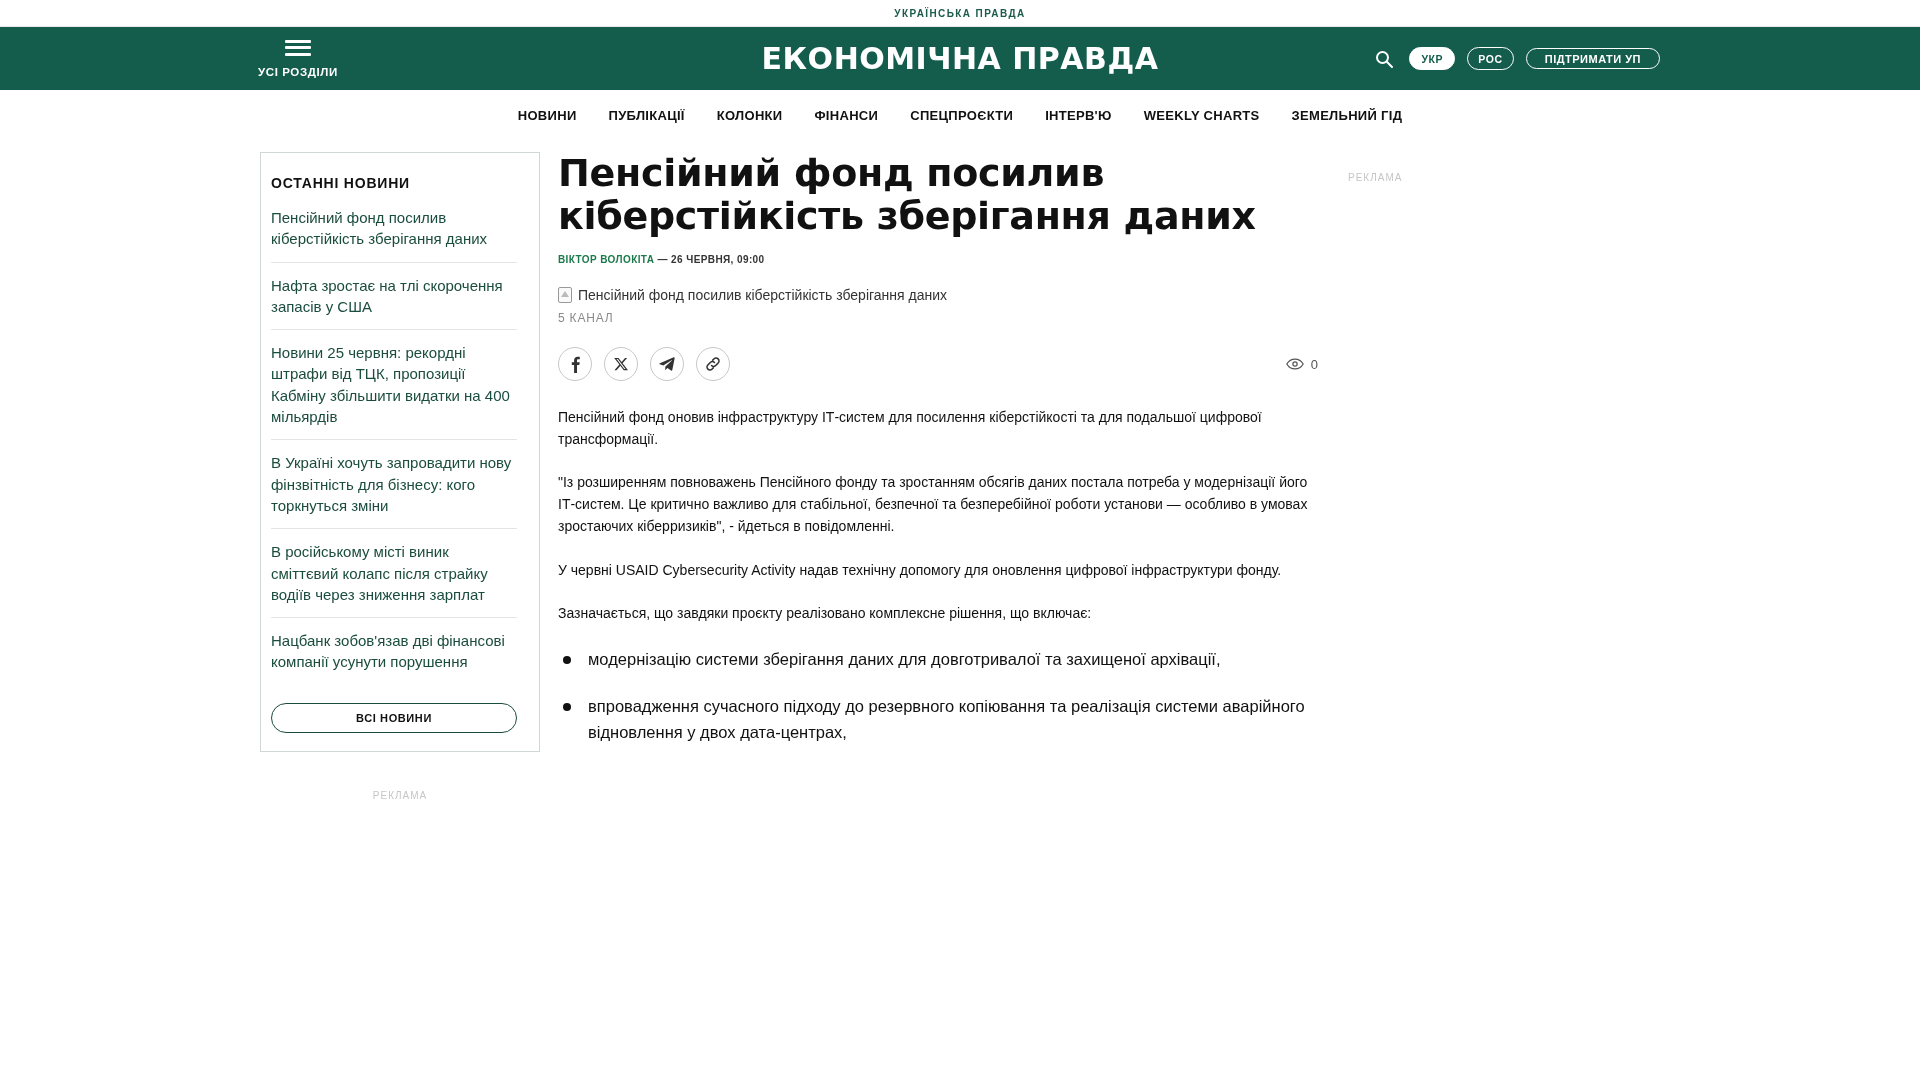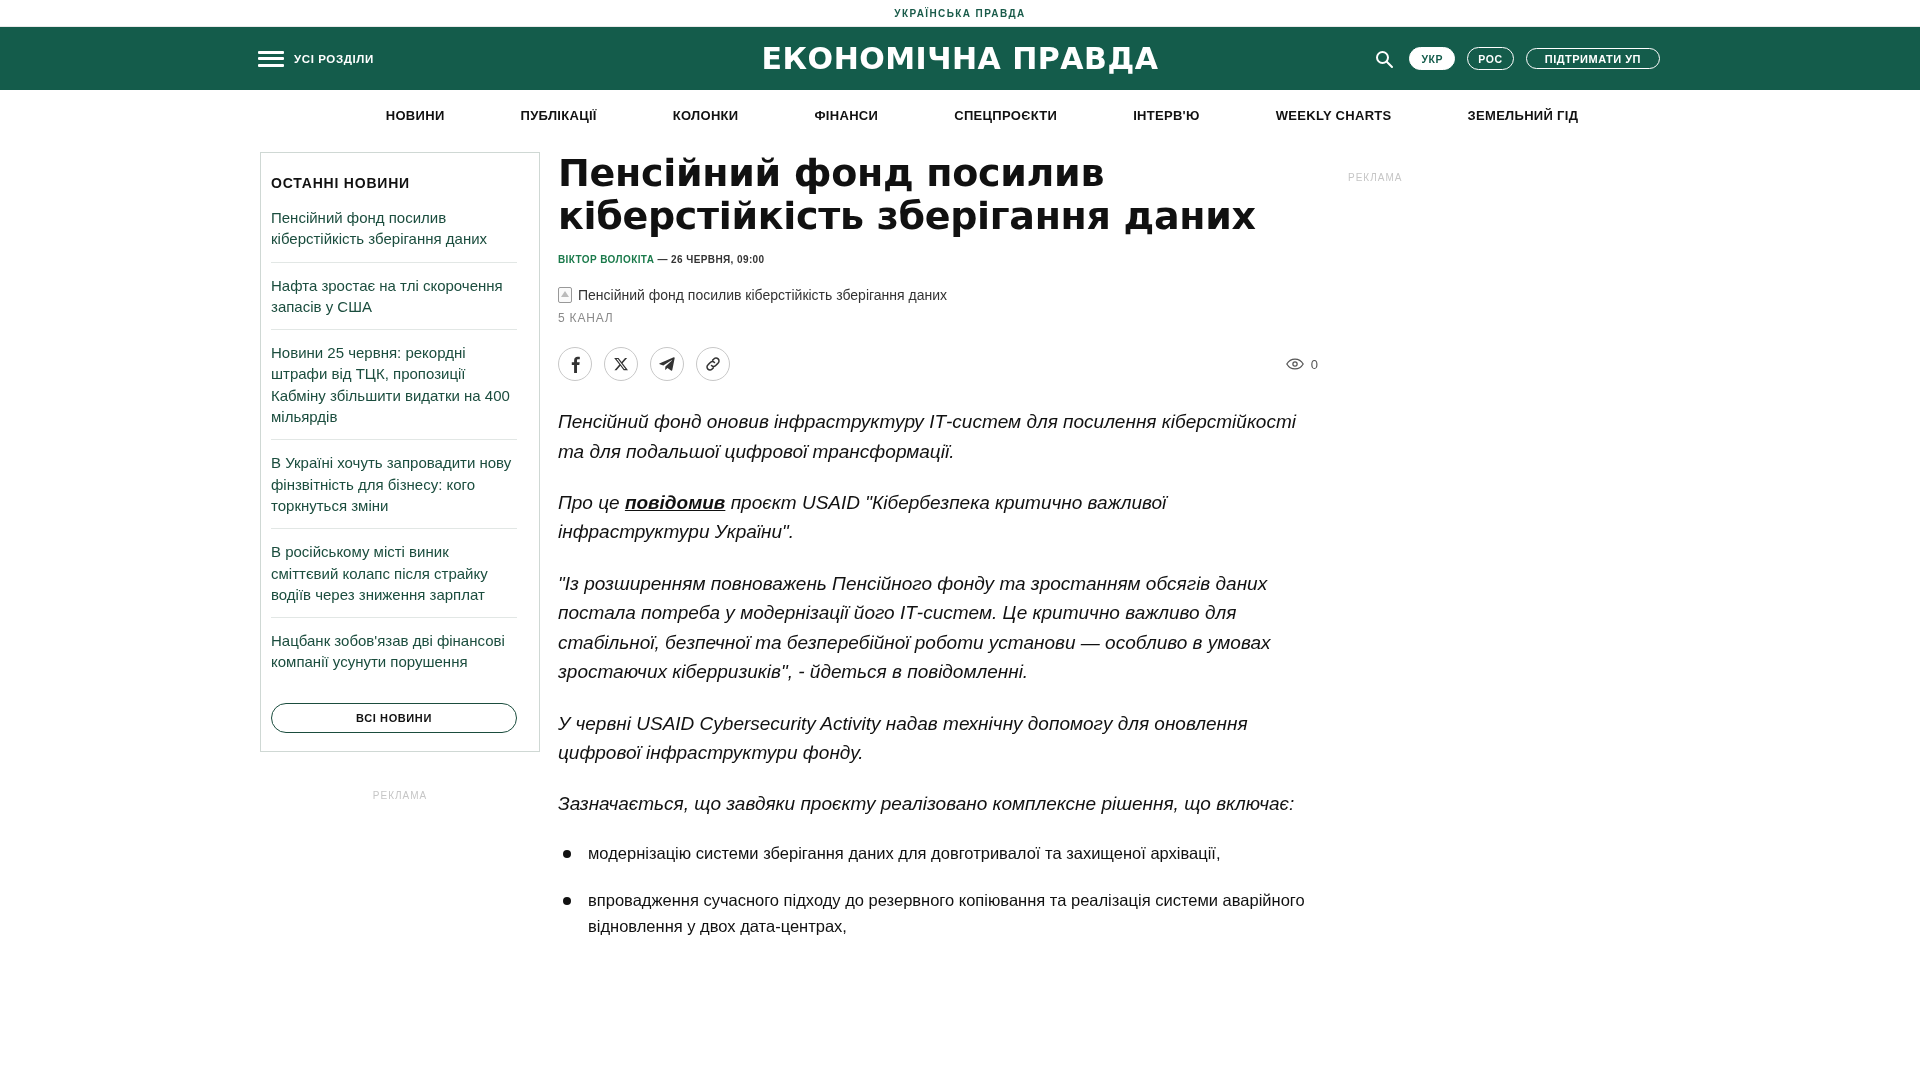--- a/index.html
+++ b/index.html
@@ -35,20 +35,21 @@
     display: flex;
     align-items: center;
   }
   .burger-wrap {
     position: absolute;
     left: 258px;
     display: flex;
     align-items: center;
     gap: 10px;
     cursor: pointer;
+    flex-direction: column;
   }
   .burger {
     width: 26px; height: 16px;
     display: flex; flex-direction: column; justify-content: space-between;
   }
   .burger span { display:block; height: 3px; background: #ffffff; border-radius: 1px; }
   .burger-label {
     color: #ffffff;
     font-size: 11.5px;
     font-weight: bold;
@@ -115,21 +116,20 @@
     border-bottom: 1px solid #ffffff;
   }
   .nav a {
     color: #111111;
     font-size: 13px;
     font-weight: bold;
     letter-spacing: .3px;
     text-decoration: none;
     cursor: pointer;
     white-space: nowrap;
-    margin-left: 44px;
   }
 
   
   .page {
     display: flex;
     padding-top: 10px;
     align-items: flex-start;
   }
   .col-left {
     width: 280px;
@@ -255,25 +255,24 @@
     color: #333333;
   }
   .views {
     display: flex; align-items: center; gap: 7px;
     color: #555555;
     font-size: 13px;
   }
 
   .article-body { margin-top: 26px; }
   .article-body p {
-    font-size: 19px;
+    font-size: 14px;
     line-height: 1.55;
     color: #111111;
     margin-bottom: 22px;
-    font-style: italic;
   }
   .article-body a.inline {
     color: #111111;
     text-decoration: underline;
     font-weight: bold;
     cursor: pointer;
   }
   .article-body ul { list-style: none; margin-bottom: 6px; }
   .article-body li {
     font-size: 16.5px;
@@ -401,23 +400,20 @@
         <svg width="18" height="12" viewBox="0 0 22 14" fill="none" stroke="#555" stroke-width="1.5">
           <path d="M1 7s3.5-6 10-6 10 6 10 6-3.5 6-10 6S1 7 1 7z"></path>
           <circle cx="11" cy="7" r="2.6"></circle>
         </svg>
         <span>0</span>
       </div>
     </div>
 
     <div class="article-body">
       <p>Пенсійний фонд оновив інфраструктуру ІТ-систем для посилення кіберстійкості та для подальшої цифрової трансформації.</p>
-      <p>
-        <span>Про це </span><a class="inline">повідомив</a><span> проєкт USAID "Кібербезпека критично важливої інфраструктури України".</span>
-      </p>
       <p>"Із розширенням повноважень Пенсійного фонду та зростанням обсягів даних постала потреба у модернізації його ІТ-систем. Це критично важливо для стабільної, безпечної та безперебійної роботи установи — особливо в умовах зростаючих кіберризиків", - йдеться в повідомленні.</p>
       <p>У червні USAID Cybersecurity Activity надав технічну допомогу для оновлення цифрової інфраструктури фонду.</p>
       <p>Зазначається, що завдяки проєкту реалізовано комплексне рішення, що включає:</p>
       <ul>
         <li>модернізацію системи зберігання даних для довготривалої та захищеної архівації,</li>
         <li>впровадження сучасного підходу до резервного копіювання та реалізація системи аварійного відновлення у двох дата-центрах,</li>
       </ul>
     </div>
   </main>
 

